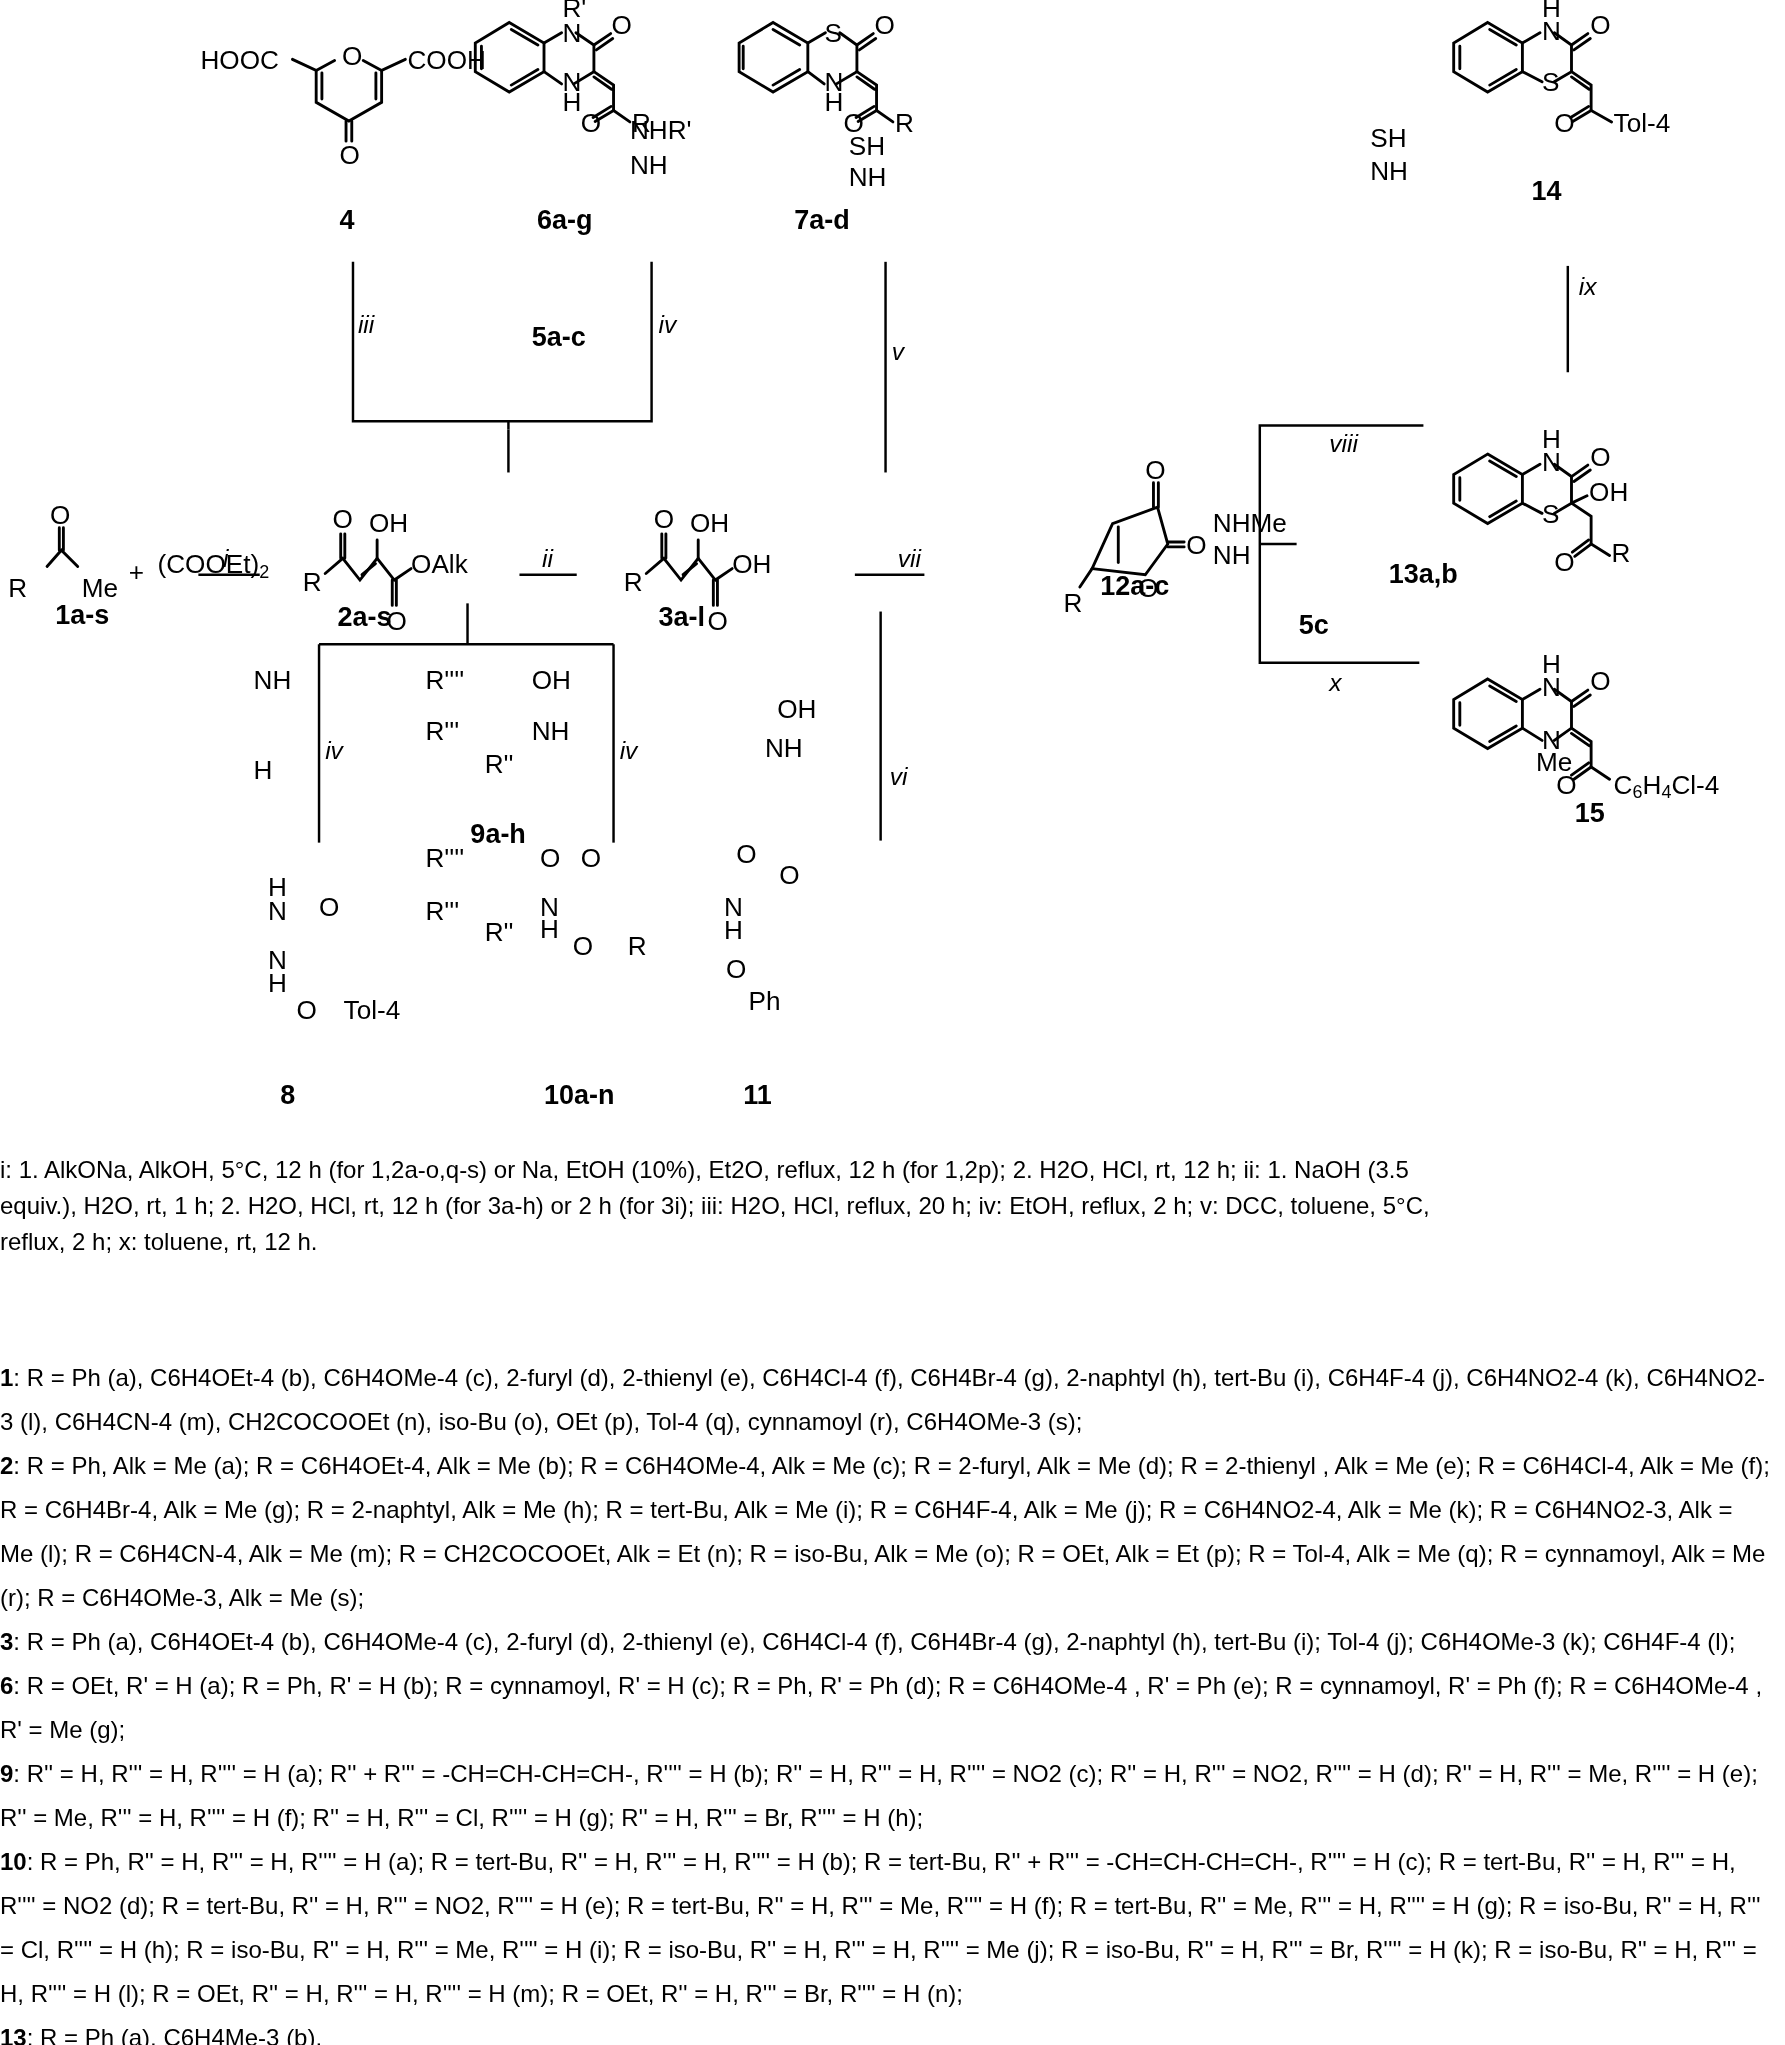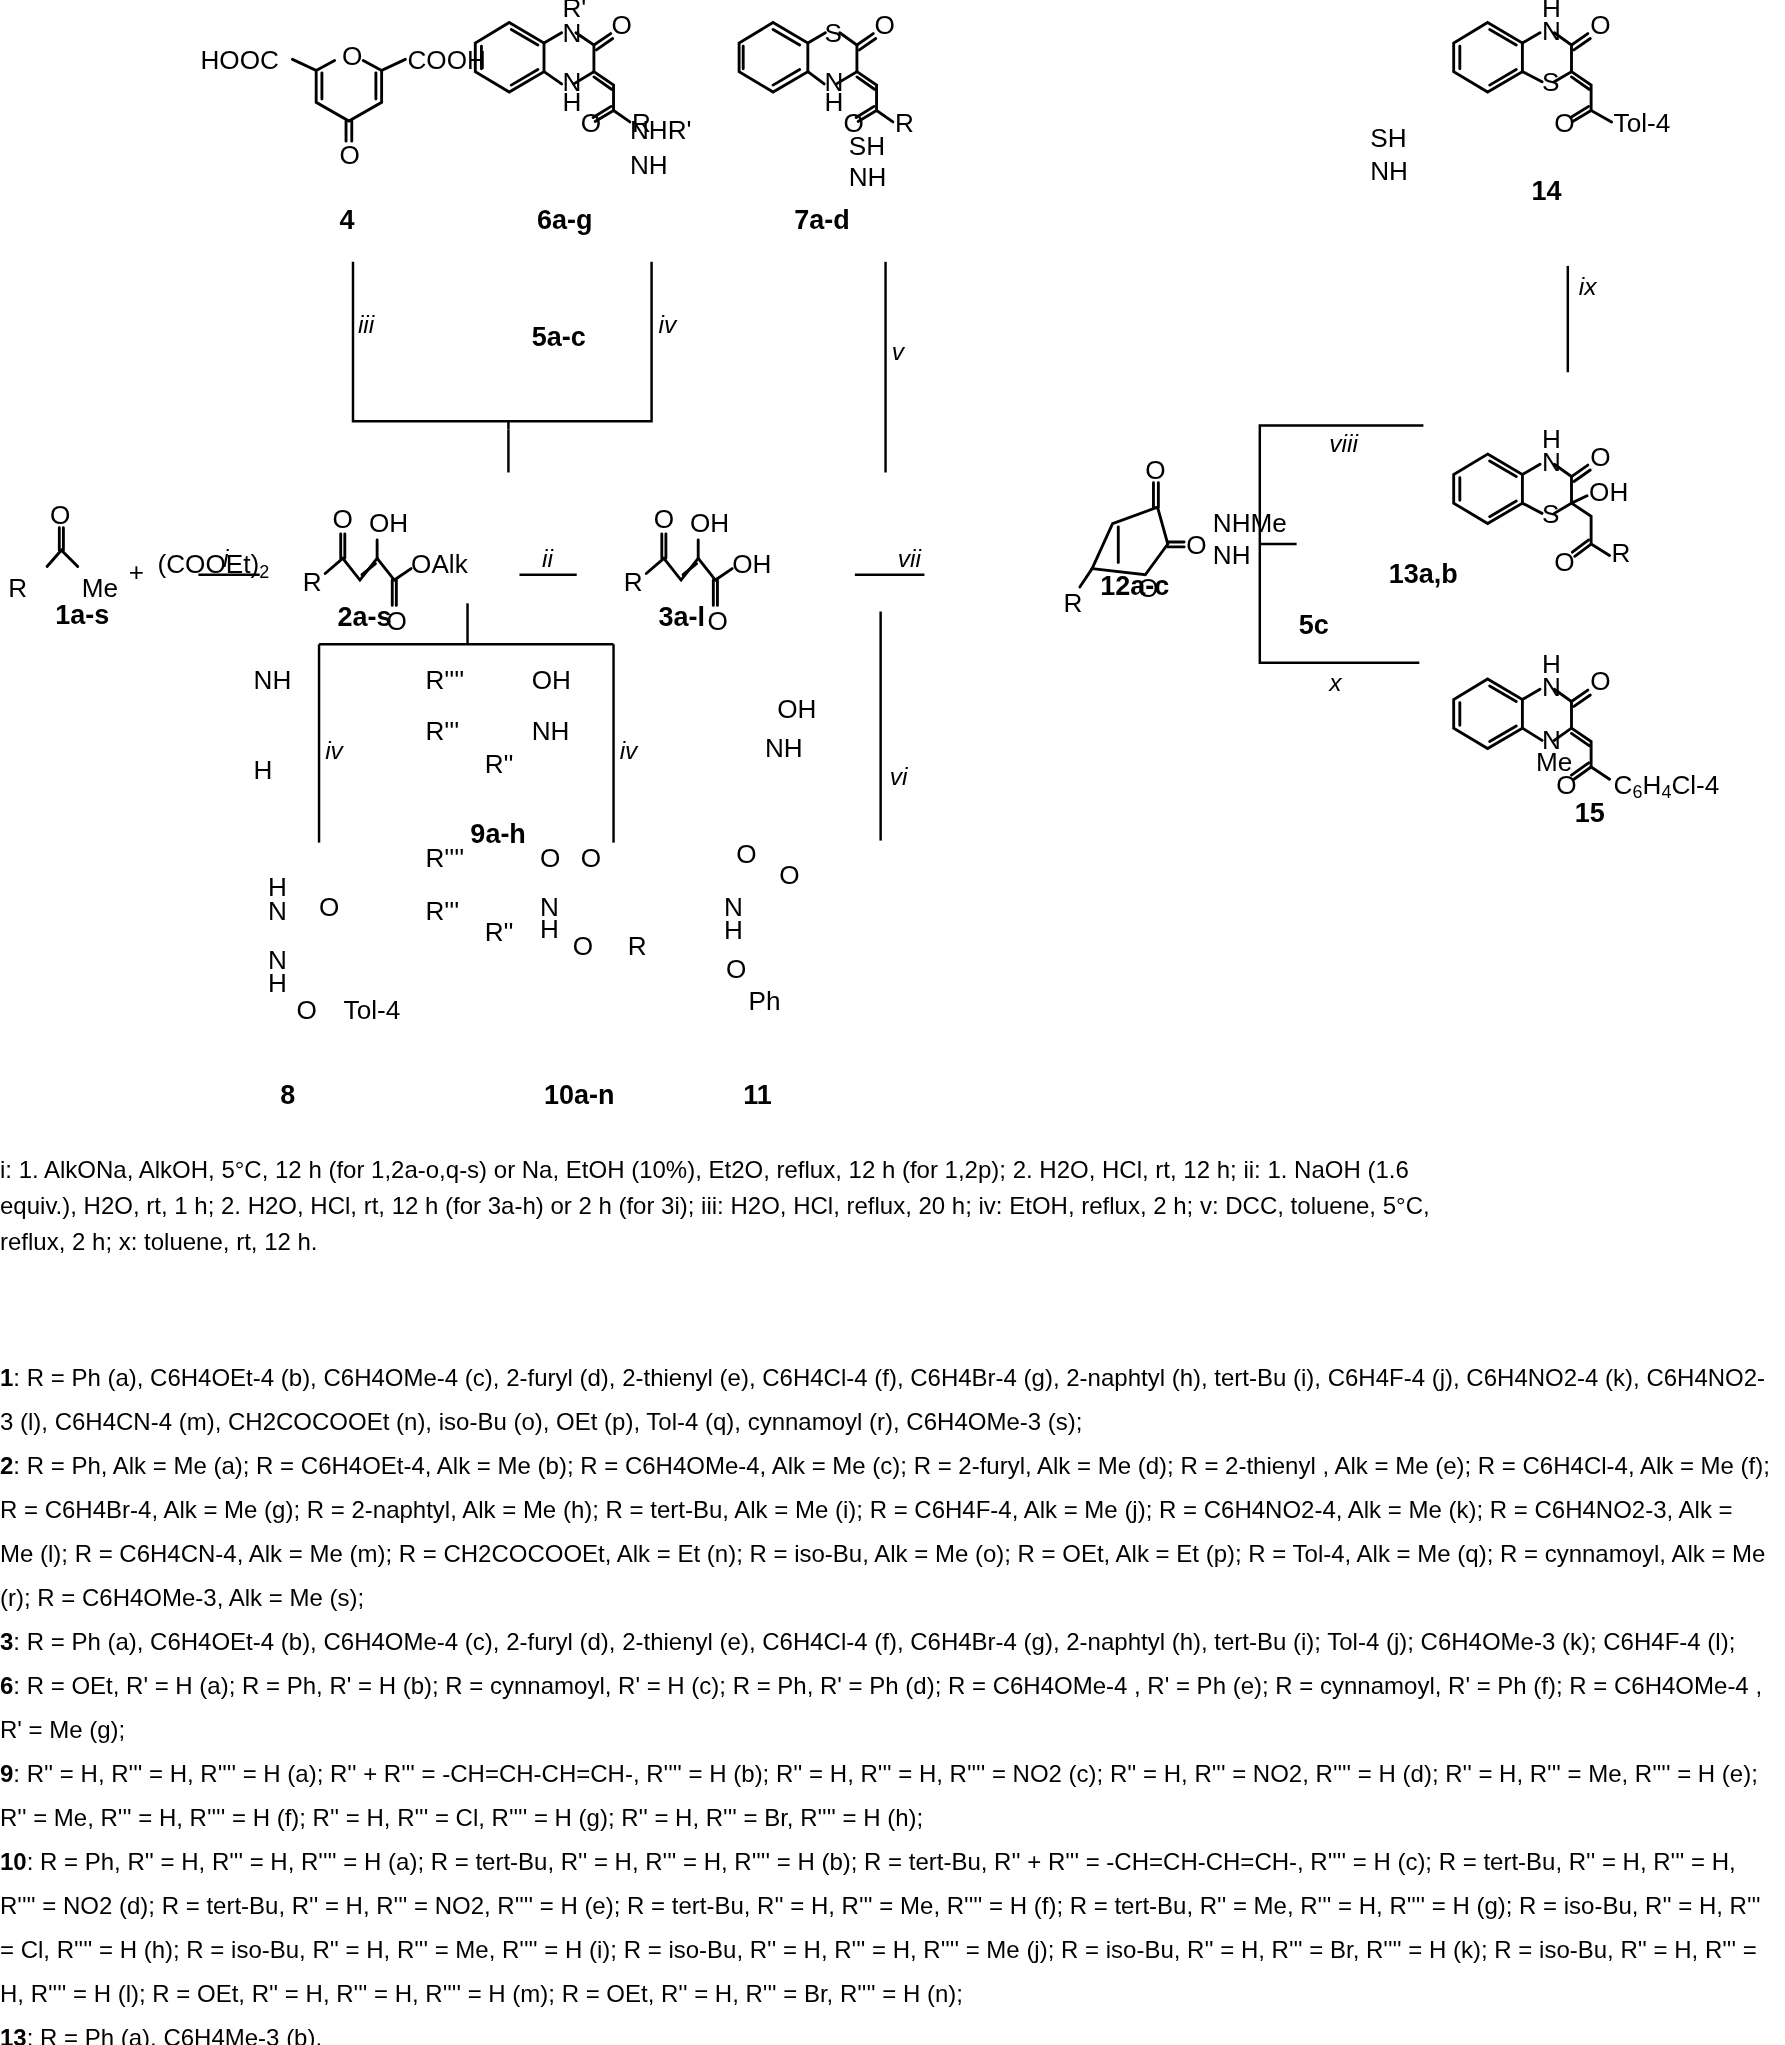--- a/index.html
+++ b/index.html
@@ -240,21 +240,21 @@
     <text x="3250" y="1105">viii</text>
     <text x="3860" y="720">ix</text>
     <text x="3250" y="1690">x</text>
     <text x="795" y="1855">iv</text>
     <text x="1515" y="1855">iv</text>
   </g>
 </svg>
 </div>
 
 <div id="conditions">
-  <span class="row">i: 1. AlkONa, AlkOH, 5°C, 12 h (for 1,2a-o,q-s) or Na, EtOH (10%), Et2O, reflux, 12 h (for 1,2p); 2. H2O, HCl, rt, 12 h; ii: 1. NaOH (1.6</span>
+  <span class="row">i: 1. AlkONa, AlkOH, 5°C, 12 h (for 1,2a-o,q-s) or Na, EtOH (10%), Et2O, reflux, 12 h (for 1,2p); 2. H2O, HCl, rt, 12 h; ii: 1. NaOH (3.5</span>
   <span class="row">equiv.), H2O, rt, 1 h; 2. H2O, HCl, rt, 12 h (for 3a-h) or 2 h (for 3i); iii: H2O, HCl, reflux, 20 h; iv: EtOH, reflux, 2 h; v: DCC, toluene, 5°C,</span>
   <span class="row">reflux, 2 h; x: toluene, rt, 12 h.</span>
 </div>
 
 <div id="legend">
   <div><b>1</b>: <span>R = Ph (a), C6H4OEt-4 (b), C6H4OMe-4 (c), 2-furyl (d), 2-thienyl (e), C6H4Cl-4 (f), C6H4Br-4 (g), 2-naphtyl (h), tert-Bu (i), C6H4F-4 (j), C6H4NO2-4 (k), C6H4NO2-3 (l), C6H4CN-4 (m), CH2COCOOEt (n), iso-Bu (o), OEt (p), Tol-4 (q), cynnamoyl (r), C6H4OMe-3 (s);</span></div>
   <div><b>2</b>: <span>R = Ph, Alk = Me (a); R = C6H4OEt-4, Alk = Me (b); R = C6H4OMe-4, Alk = Me (c); R = 2-furyl, Alk = Me (d); R = 2-thienyl , Alk = Me (e); R = C6H4Cl-4, Alk = Me (f); R = C6H4Br-4, Alk = Me (g); R = 2-naphtyl, Alk = Me (h); R = tert-Bu, Alk = Me (i); R = C6H4F-4, Alk = Me (j); R = C6H4NO2-4, Alk = Me (k); R = C6H4NO2-3, Alk = Me (l); R = C6H4CN-4, Alk = Me (m); R = CH2COCOOEt, Alk = Et (n); R = iso-Bu, Alk = Me (o); R = OEt, Alk = Et (p); R = Tol-4, Alk = Me (q); R = cynnamoyl, Alk = Me (r); R = C6H4OMe-3, Alk = Me (s);</span></div>
   <div><b>3</b>: <span>R = Ph (a), C6H4OEt-4 (b), C6H4OMe-4 (c), 2-furyl (d), 2-thienyl (e), C6H4Cl-4 (f), C6H4Br-4 (g), 2-naphtyl (h), tert-Bu (i); Tol-4 (j); C6H4OMe-3 (k); C6H4F-4 (l);</span></div>
   <div><b>6</b>: <span>R = OEt, R' = H (a); R = Ph, R' = H (b); R = cynnamoyl, R' = H (c); R = Ph, R' = Ph (d); R = C6H4OMe-4 , R' = Ph (e); R = cynnamoyl, R' = Ph (f); R = C6H4OMe-4 , R' = Me (g);</span></div>
   <div><b>9</b>: <span>R'' = H, R''' = H, R'''' = H (a); R'' + R''' = -CH=CH-CH=CH-, R'''' = H (b); R'' = H, R''' = H, R'''' = NO2 (c); R'' = H, R''' = NO2, R'''' = H (d); R'' = H, R''' = Me, R'''' = H (e); R'' = Me, R''' = H, R'''' = H (f); R'' = H, R''' = Cl, R'''' = H (g); R'' = H, R''' = Br, R'''' = H (h);</span></div>

